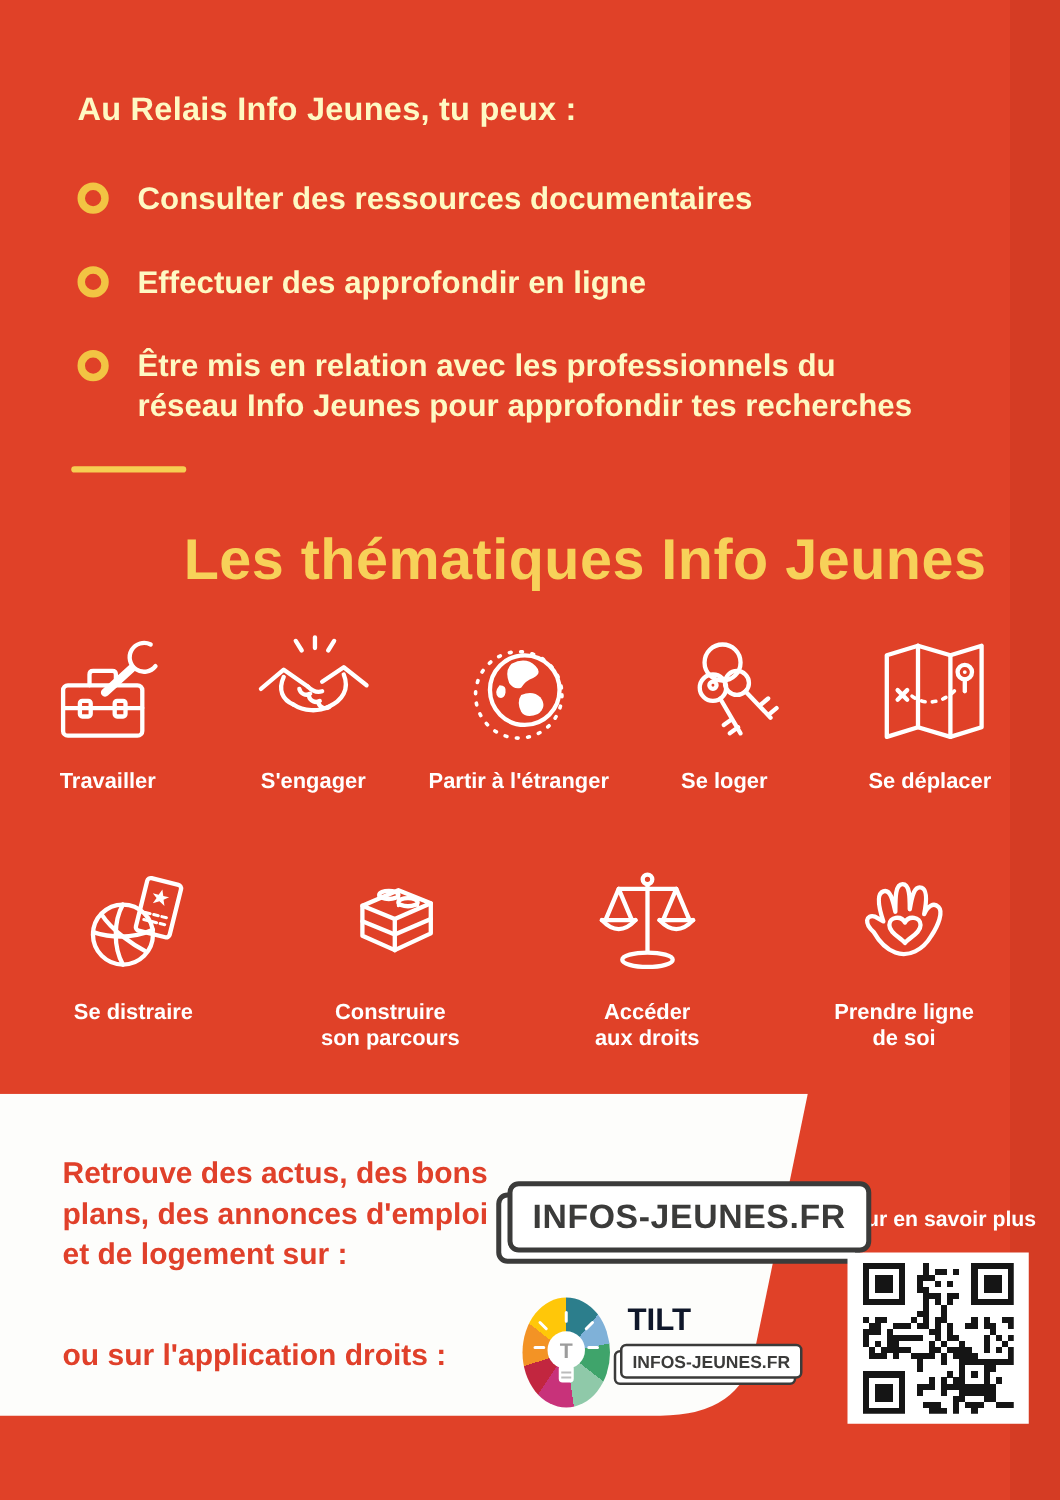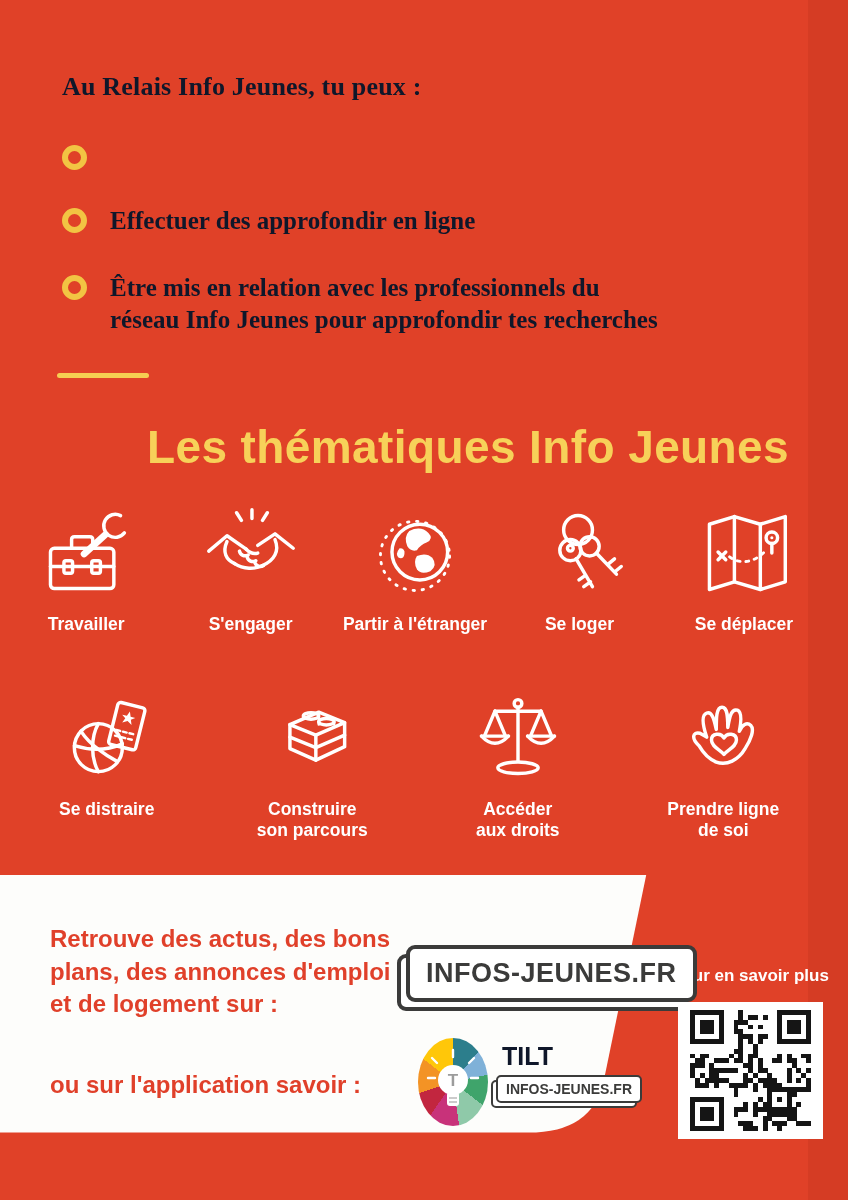--- a/index.html
+++ b/index.html
@@ -1,21 +1,21 @@
 <!DOCTYPE html>
 <html><head>
 <meta charset="utf-8">
 <style>
   html,body{margin:0;padding:0;}
   body{font-family:"Liberation Sans", sans-serif; background:#888;}
   .poster{position:relative; width:848px; height:1200px; background:#E04128; overflow:hidden;}
   .right-band{position:absolute; top:0; right:0; width:40px; height:100%; background:rgba(120,15,5,0.10);}
 
   
-  .intro{position:absolute; left:62px; top:72px; width:740px; color:#0f172a;font-family:Liberation Serif, serif;}
+  .intro{position:absolute; left:62px; top:72px; width:740px; color:#fef9c3;}
   .intro-title{font-size:26px; font-weight:bold; letter-spacing:0.2px; margin:0 0 40px 0;}
   .bullet-list{list-style:none; margin:0; padding:0;}
   .bullet-item{display:flex; align-items:flex-start; gap:23px; margin-bottom:35px;}
   .ring{flex:0 0 auto; width:13px; height:13px; border:6px solid #F2C443; border-radius:50%; margin-top:3px;}
   .bullet-text{font-size:25px; font-weight:bold; line-height:1.28; white-space:pre-line;}
 
   .divider{position:absolute; left:57px; top:373px; width:92px; height:5px; background:#F6CE52; border-radius:3px;}
 
   .themes-heading{position:absolute; top:420px; left:0; width:100%; text-align:center;
     color:#F7D159; font-size:46px; font-weight:bold; letter-spacing:0.4px; margin:0;padding-left:44px;}
@@ -69,20 +69,21 @@
 <body>
 
 <div class="poster">
   <div class="right-band"></div>
 
   <div class="intro">
     <p class="intro-title">Au Relais Info Jeunes, tu peux :</p>
     <ul class="bullet-list">
       <li class="bullet-item">
         <span class="ring"></span>
+        <span class="bullet-text">Consulter des ressources documentaires</span>
       </li>
       <li class="bullet-item">
         <span class="ring"></span>
         <span class="bullet-text">Effectuer des approfondir en ligne</span>
       </li>
       <li class="bullet-item">
         <span class="ring"></span>
         <span class="bullet-text">Être mis en relation avec les professionnels du
 réseau Info Jeunes pour approfondir tes recherches</span>
       </li>
@@ -243,21 +244,21 @@
       <path d="M0,0 H685 L640,218 Q628,273 560,273 H0 Z" fill="#FDFDFB"></path>
     </svg>
     <div class="panel-content">
       <div class="web-text">Retrouve des actus, des bons plans, des annonces d'emploi et de logement sur :</div>
 
       <div class="ij-logo">
         <div class="ij-back"></div>
         <div class="ij-box">INFOS-JEUNES.FR</div>
       </div>
 
-      <div class="mobile-text">ou sur l'application savoir  :</div>
+      <div class="mobile-text">ou sur l'application droits  :</div>
 
       <div class="tilt">
         <div class="tilt-circle">
           <svg viewBox="0 0 70 88">
             <g stroke="#fff" stroke-width="2.4" stroke-linecap="round" fill="none">
               <path d="M14,20 l5,5 M35,12 v7 M56,20 l-5,5 M10,40 h7 M53,40 h7"></path>
             </g>
             <circle cx="35" cy="42" r="15" fill="#fff"></circle>
             <rect x="29" y="54" width="12" height="14" rx="3" fill="#fff"></rect>
             <path d="M31,60 h8 M31,64 h8" stroke="#bbb" stroke-width="1.6"></path>

